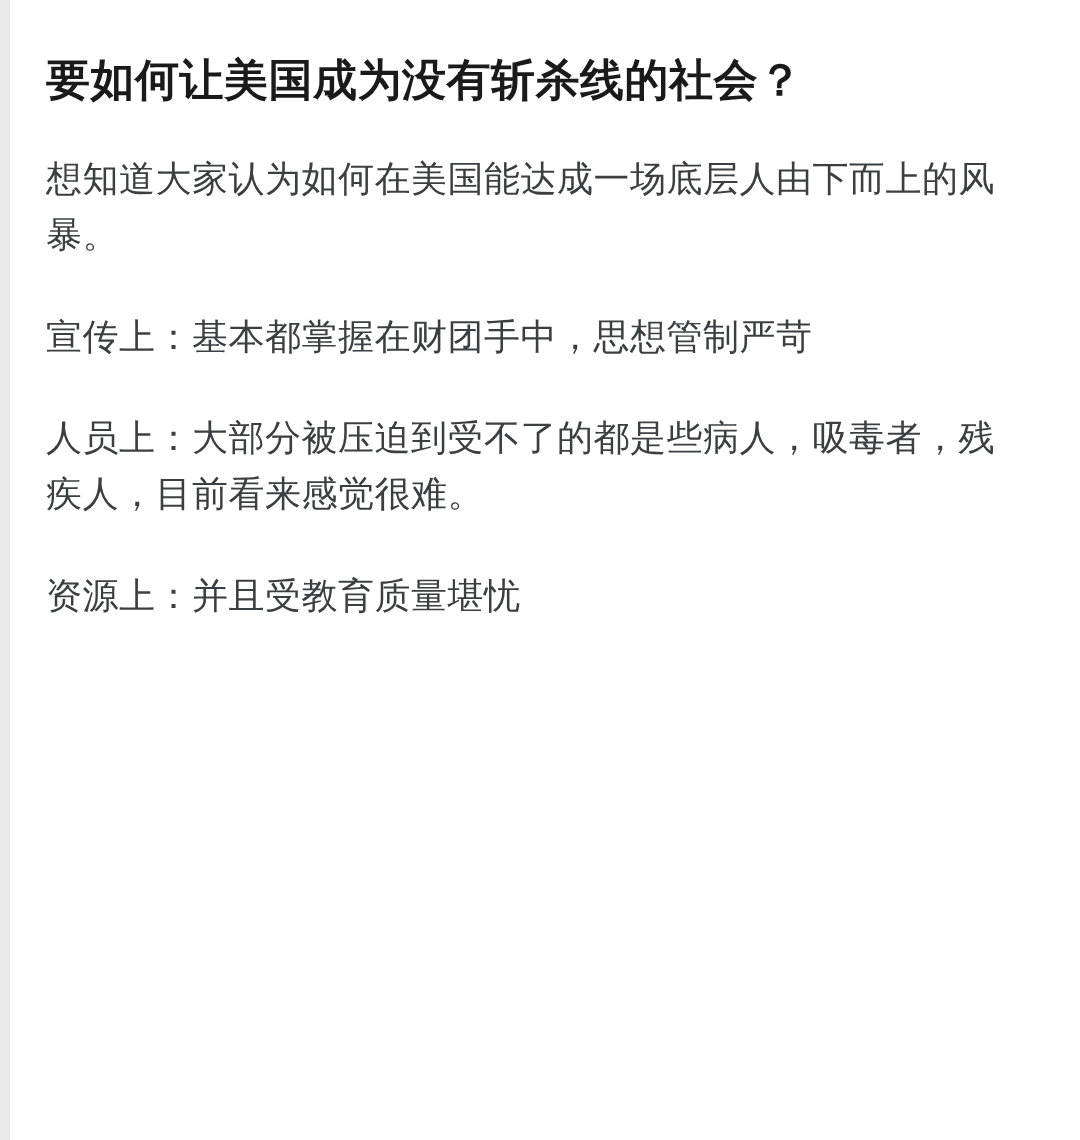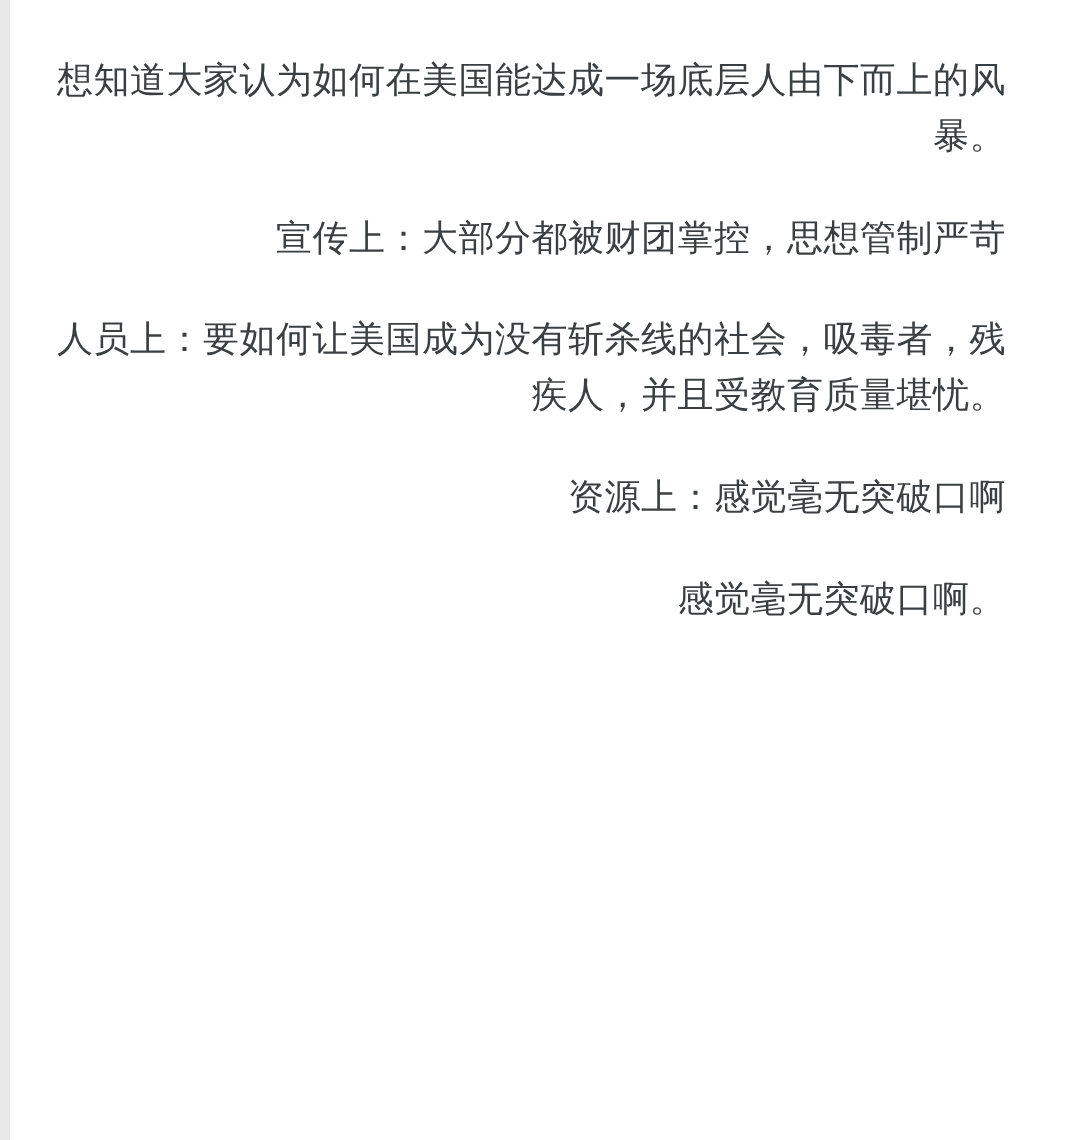--- a/index.html
+++ b/index.html
@@ -42,37 +42,36 @@
     font-weight: bold;
     color: #1a1a1a;
     letter-spacing: 0.5px;
     margin: 0 0 44px 0;
   }
   .post-body {
     font-size: 36px;
     line-height: 1.55;
     color: #3c3f41;
     letter-spacing: 0.5px;
-    text-align: right;
   }
   .para {
     margin: 0 0 46px 0;
     white-space: pre-wrap;
   }
   .para:last-child {
     margin-bottom: 0;
   }
 </style>
 </head>
 <body>
 
 <div class="page">
   <div class="left-rule"></div>
   <div class="content">
+    <h1 class="post-title">要如何让美国成为没有斩杀线的社会？</h1>
     <div class="post-body">
       <p class="para">想知道大家认为如何在美国能达成一场底层人由下而上的风暴。</p>
-      <p class="para">宣传上：大部分都被财团掌控，思想管制严苛</p>
-      <p class="para">人员上：要如何让美国成为没有斩杀线的社会，吸毒者，残疾人，并且受教育质量堪忧。</p>
-      <p class="para">资源上：感觉毫无突破口啊</p>
-      <p class="para">感觉毫无突破口啊。</p>
+      <p class="para">宣传上：基本都掌握在财团手中，思想管制严苛</p>
+      <p class="para">人员上：大部分被压迫到受不了的都是些病人，吸毒者，残疾人，目前看来感觉很难。</p>
+      <p class="para">资源上：并且受教育质量堪忧</p>
     </div>
   </div>
 </div>
 
 </body></html>

